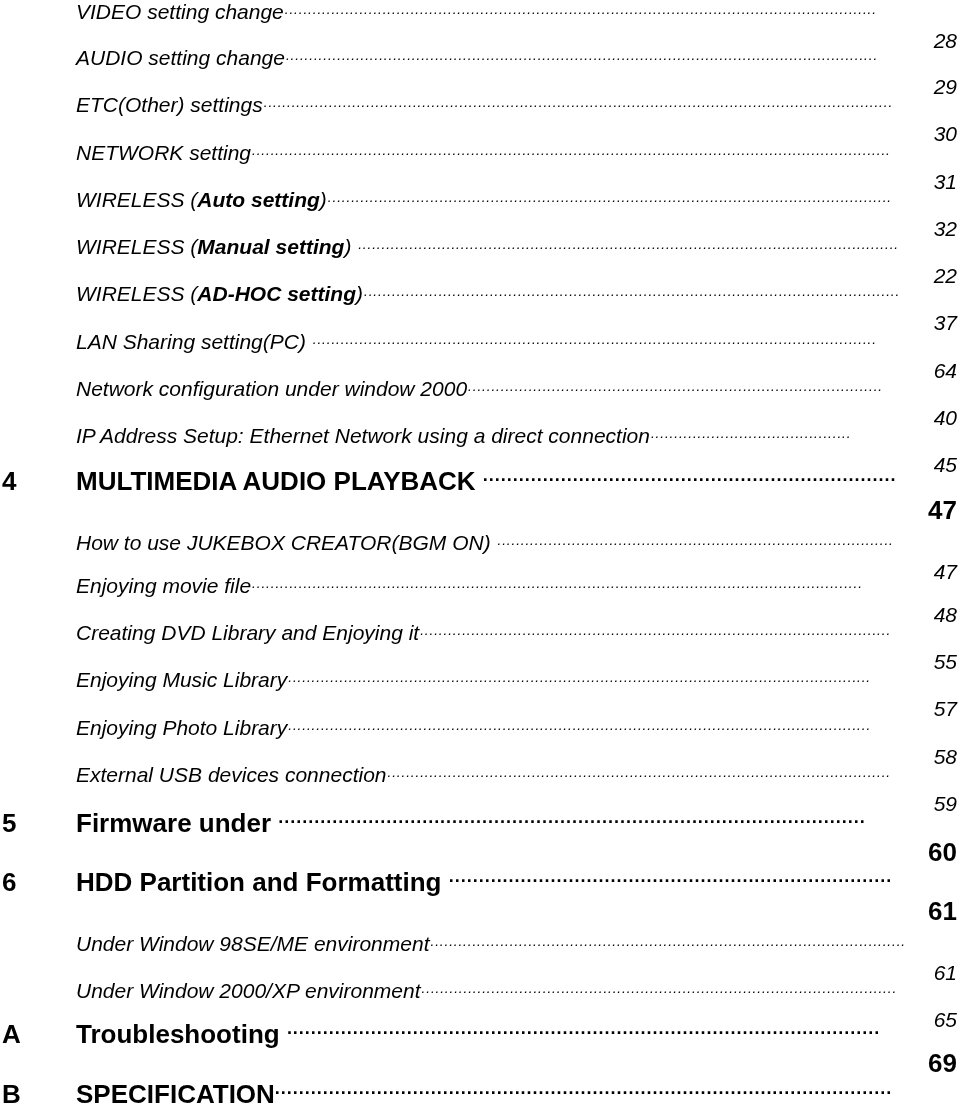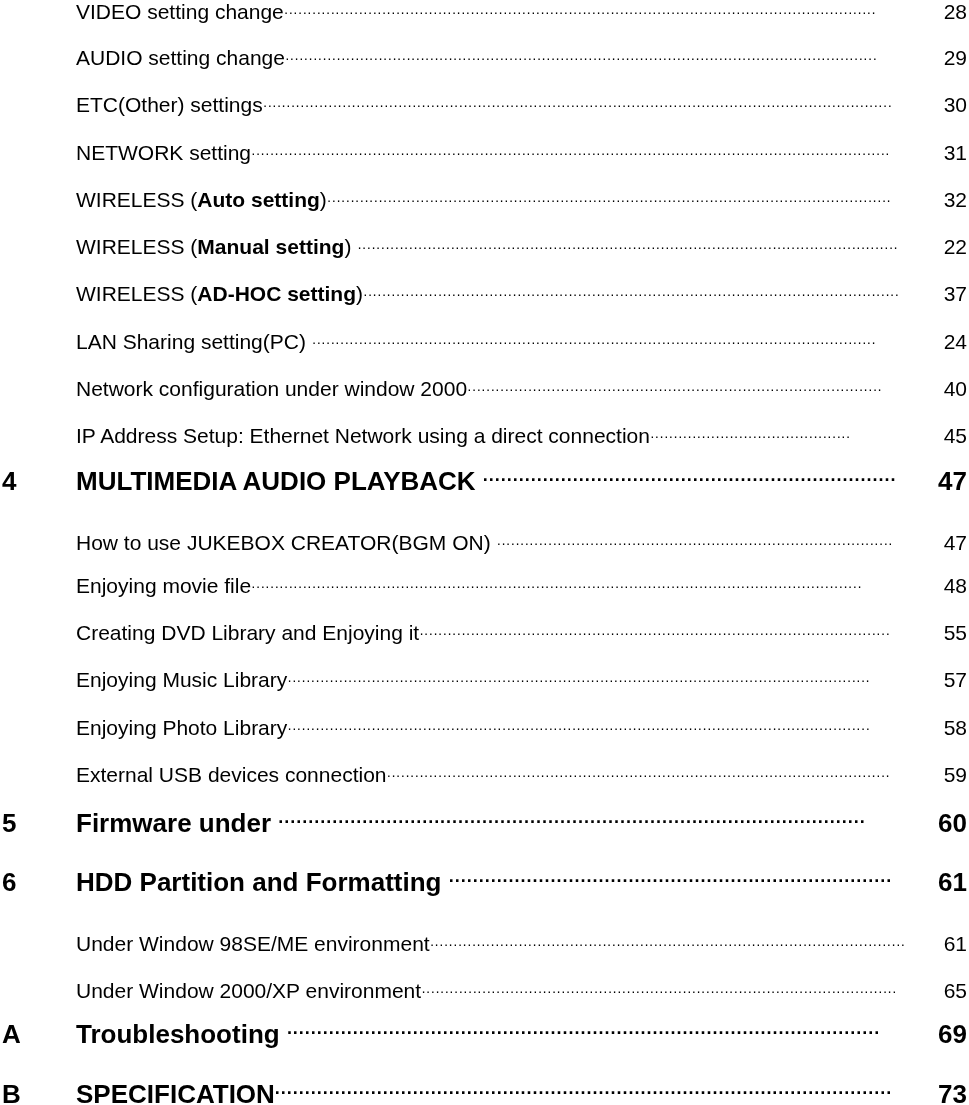--- a/index.html
+++ b/index.html
@@ -3,23 +3,23 @@
 <meta charset="utf-8">
 <style>
   html, body { margin: 0; padding: 0; background: #ffffff; }
   body {
     width: 969px; height: 1105px; position: relative; overflow: hidden;
     font-family: "Liberation Sans", sans-serif; color: #000;
   }
   .row { position: absolute; left: 0; width: 969px; white-space: nowrap; }
   .num { position: absolute; left: 2px; font-weight: bold; font-size: 26px; }
   .title { position: absolute; left: 76px; }
-  .sub .title, .sub .page { font-size: 21px; }
+  .sub .title, .sub .page { font-size: 21px; font-style: italic; }
   .main .title, .main .page { font-size: 26px; font-weight: bold; }
-  .page { position: absolute; right: 2px; }
+  .page { position: absolute; right: 12px; margin-top: 29px; }
   .dots { letter-spacing: 0; }
   .sub .dots { font-size: 14px; vertical-align: 2px; }
   .main .dots { font-size: 18px; font-weight: bold; vertical-align: 4px; }
   b { font-weight: bold; }
 </style>
 </head>
 <body>
 
 <div id="toc">
     <div class="row sub" style="top: 0px;">
@@ -45,21 +45,21 @@
     <div class="row sub" style="top: 235px;">
       <span class="title"><span>WIRELESS (</span><b>Manual setting</b><span>) </span><span class="dots">····················································································································</span></span>
       <span class="page">22</span>
     </div>
     <div class="row sub" style="top: 282px;">
       <span class="title"><span>WIRELESS (</span><b>AD-HOC setting</b><span>)</span><span class="dots">···················································································································</span></span>
       <span class="page">37</span>
     </div>
     <div class="row sub" style="top: 330px;">
       <span class="title"><span>LAN Sharing setting(PC) </span><span class="dots">·························································································································</span></span>
-      <span class="page">24</span>
+      <span class="page">64</span>
     </div>
     <div class="row sub" style="top: 377px;">
       <span class="title"><span>Network configuration under window 2000</span><span class="dots">·························································································</span></span>
       <span class="page">40</span>
     </div>
     <div class="row sub" style="top: 424px;">
       <span class="title"><span>IP Address Setup: Ethernet Network using a direct connection</span><span class="dots">···········································</span></span>
       <span class="page">45</span>
     </div>
     <div class="row main" style="top: 466px;">

